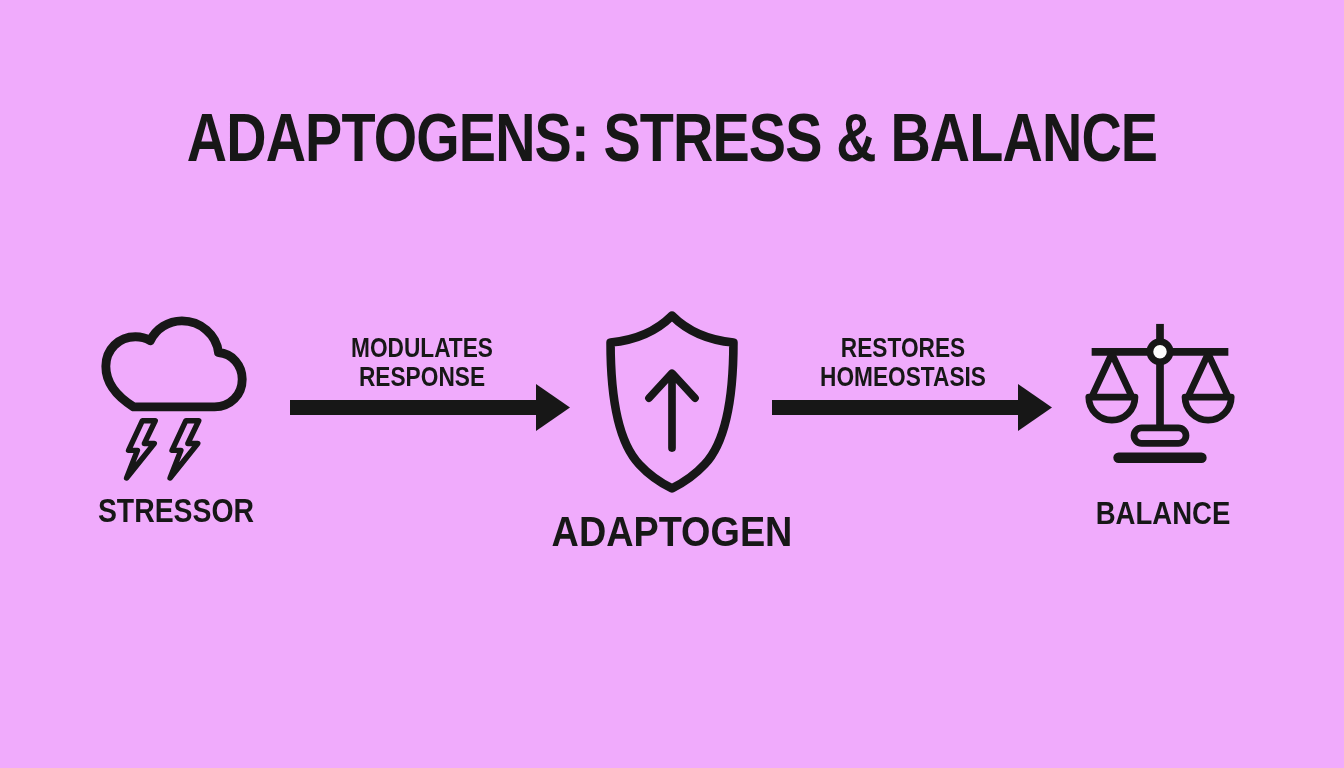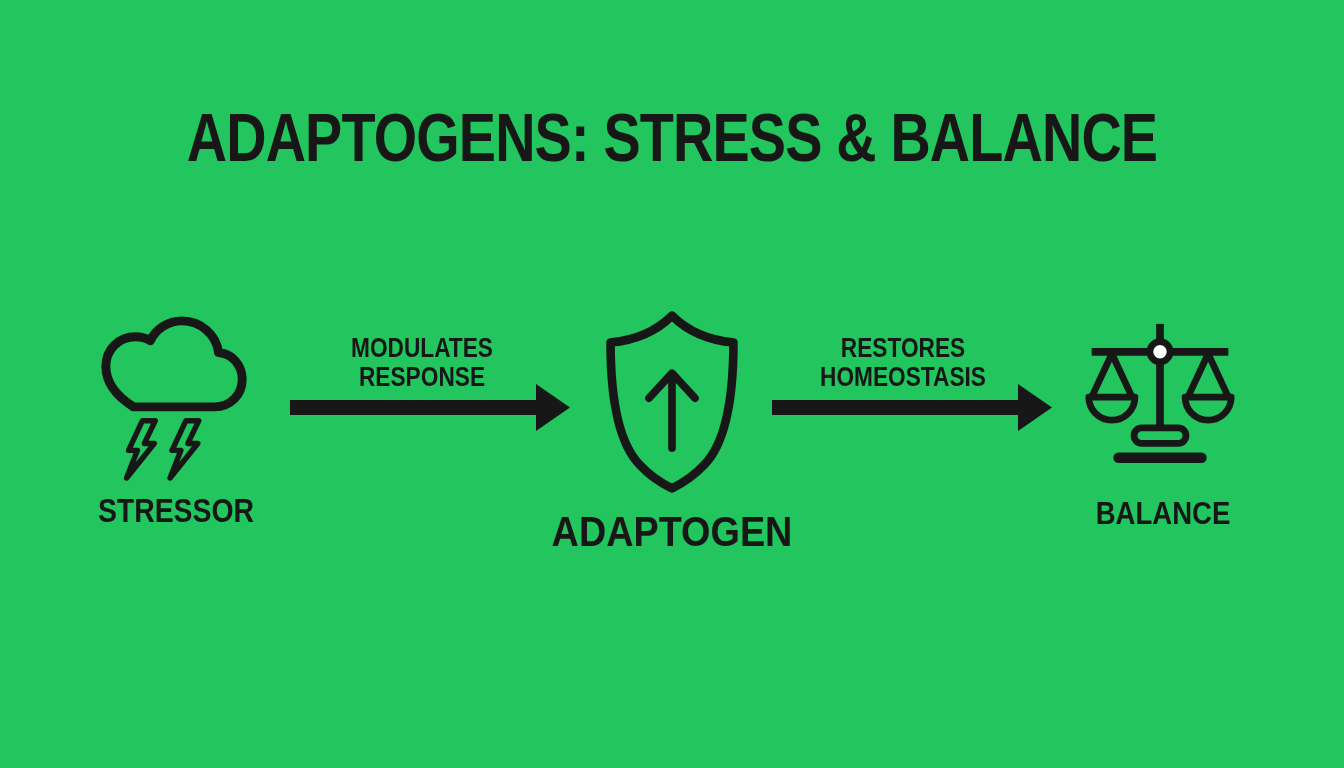--- a/index.html
+++ b/index.html
@@ -4,21 +4,21 @@
 <style>
   html, body {
     margin: 0;
     padding: 0;
     background: #ffffff;
   }
   .canvas {
     position: relative;
     width: 1344px;
     height: 768px;
-    background: #22c55e;
+    background: #f0abfc;
     overflow: hidden;
     font-family: "Liberation Sans", sans-serif;
     color: #171717;
   }
   .title {
     position: absolute;
     left: 0;
     top: 103px;
     width: 1344px;
     text-align: center;

